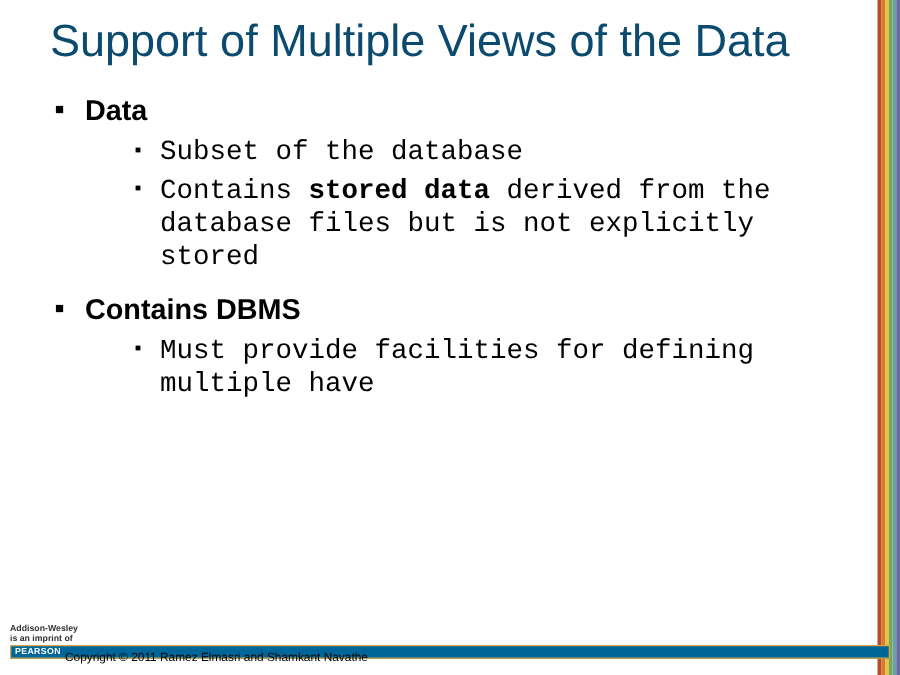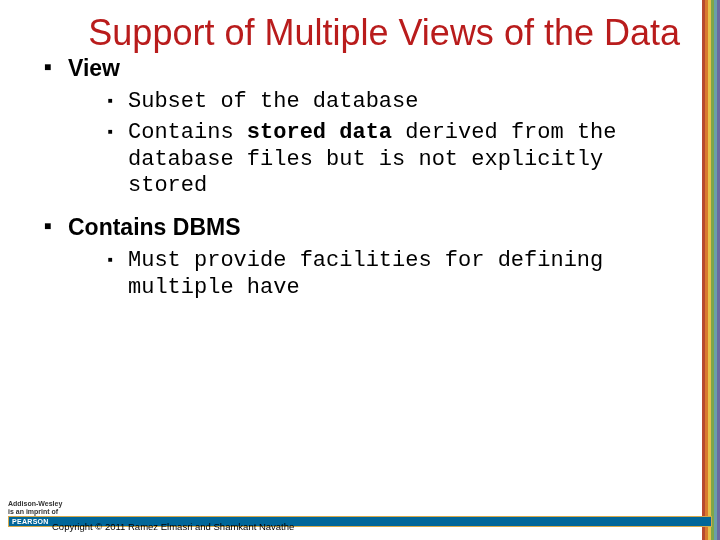--- a/index.html
+++ b/index.html
@@ -27,24 +27,24 @@
   .stripe > div { height: 100%; }
   .s1 { width: 3px; background: #b84a2e; }
   .s2 { width: 3px; background: #d97a2e; }
   .s3 { width: 3px; background: #e6c24a; }
   .s4 { width: 3px; background: #7ea64a; }
   .s5 { width: 3px; background: #6aa0a8; }
   .s6 { width: 3px; background: #6a6aa0; }
   .title {
     font-size: 36px;
     font-weight: 400;
-    color: #b91c1c;
-    text-align: right;
+    color: #0c4a6e;
+    text-align: left;
     line-height: 1.15;
-    margin-bottom: 2px;
+    margin-bottom: 22px;
   }
   .content {
     font-size: 23px;
     color: #000;
     line-height: 1.2;
   }
   .lvl1 {
     margin-left: 4px;
     margin-bottom: 8px;
     position: relative;
@@ -128,21 +128,21 @@
     <div class="s4"></div>
       <div class="s5"></div>
       <div class="s6"></div>
   </div>
 
   <h1 class="title">Support of Multiple Views of the Data</h1>
 
   <div class="content">
 
     <div class="lvl1">
-      <span>View</span>
+      <span>Data</span>
       <div class="sublist">
         <div class="lvl2">
           <span>Subset of the database</span>
         </div>
         <div class="lvl2">
           <span>Contains </span><span class="bold">stored data</span><span> derived from the database files but is not explicitly stored</span>
         </div>
       </div>
     </div>
 

